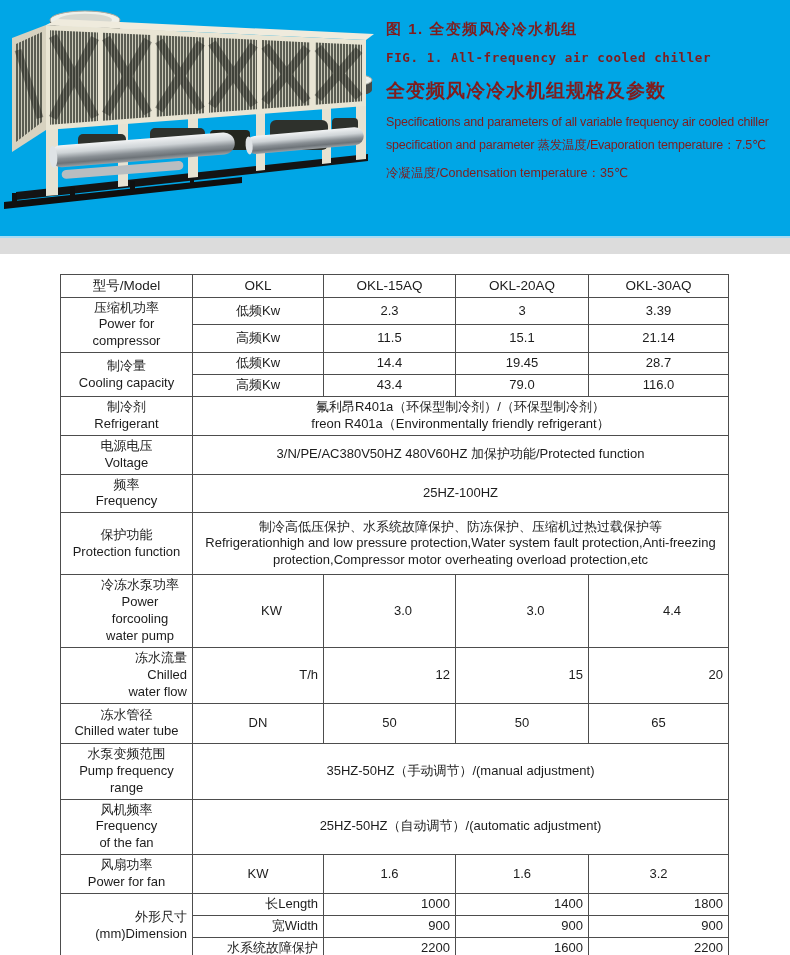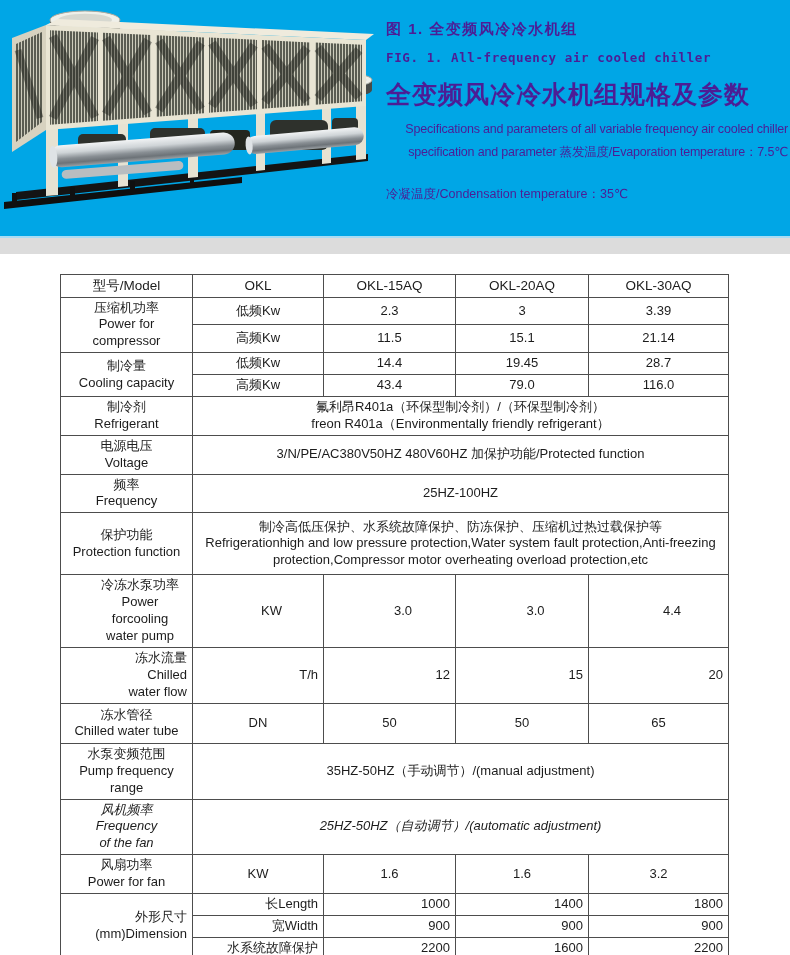--- a/index.html
+++ b/index.html
@@ -5,47 +5,47 @@
   * { margin:0; padding:0; box-sizing:border-box; }
   html,body { margin:0; padding:0; }
   body {
     width:790px; height:955px; position:relative; overflow:hidden;
     background:#ffffff;
     font-family:"Liberation Sans","DejaVu Sans",sans-serif;
   }
   
   .hero { position:relative; width:790px; height:236px; background:#00a6e6; overflow:hidden; }
   .hero svg.machine { position:absolute; left:0; top:0; }
-  .hero-text { position:absolute; left:386px; top:20px; width:402px; color:#4c1d95; }
+  .hero-text { position:absolute; left:386px; top:20px; width:402px; color:#7f1d1d; }
   .fig-zh { font-size:15px; font-weight:bold; letter-spacing:1.5px; white-space:nowrap; }
   .fig-en { font-family:"DejaVu Sans Mono","Liberation Mono",monospace; font-size:12.5px;
             font-weight:bold; letter-spacing:0.6px; margin-top:11px; white-space:nowrap; }
-  .title-zh { font-size:25px; font-weight:600; letter-spacing:1px; margin-top:13px; white-space:nowrap; }
-  .sub-line { font-size:12.5px; letter-spacing:-0.2px; margin-top:7px; line-height:1.3; white-space:nowrap;text-align:right; }
+  .title-zh { font-size:19px; font-weight:600; letter-spacing:1px; margin-top:13px; white-space:nowrap; }
+  .sub-line { font-size:12.5px; letter-spacing:-0.2px; margin-top:7px; line-height:1.3; white-space:nowrap; }
   .sub-line.first { margin-top:10px; }
-  .cond-line { font-size:12.5px; margin-top:25px; white-space:nowrap; }
+  .cond-line { font-size:12.5px; margin-top:11px; white-space:nowrap; }
   
   .band { width:790px; height:18px; background:#dcdcdc; border-top:2px solid #a9dcf4; }
   
   table.spec { border-collapse:collapse; table-layout:fixed; width:668px; margin:20px 0 0 60px; }
   table.spec td {
     border:1px solid #4d4d4d; text-align:center; vertical-align:middle;
     font-size:13px; color:#1c1c1c; white-space:pre-line; line-height:1.3; padding:2px 5px;
   }
   tr.row-0 td { height:20px; font-size:13.5px; }
   tr.row-1 td, tr.row-2 td, tr.row-3 td, tr.row-4 td { height:15px; }
   tr.row-5 td { height:36px; }
   tr.row-6 td { height:34px; }
   tr.row-7 td { height:34px; }
   tr.row-8 td { height:62px; }
   tr.row-9 td { height:54px;padding-left:32px; }
   tr.row-10 td { height:56px;text-align:right; }
   tr.row-11 td { height:40px; }
   tr.row-12 td { height:54px; }
-  tr.row-13 td { height:54px;font-style:italic; }
+  tr.row-13 td { height:54px; }
   tr.row-14 td { height:38px; }
   tr.row-15 td, tr.row-16 td, tr.row-17 td { height:15px;text-align:right; }
   tr.row-18 td { height:18px; }
 </style>
 </head>
 <body>
 
 <div class="hero">
 
   <svg class="machine" width="385" height="236" viewBox="0 0 385 236">

